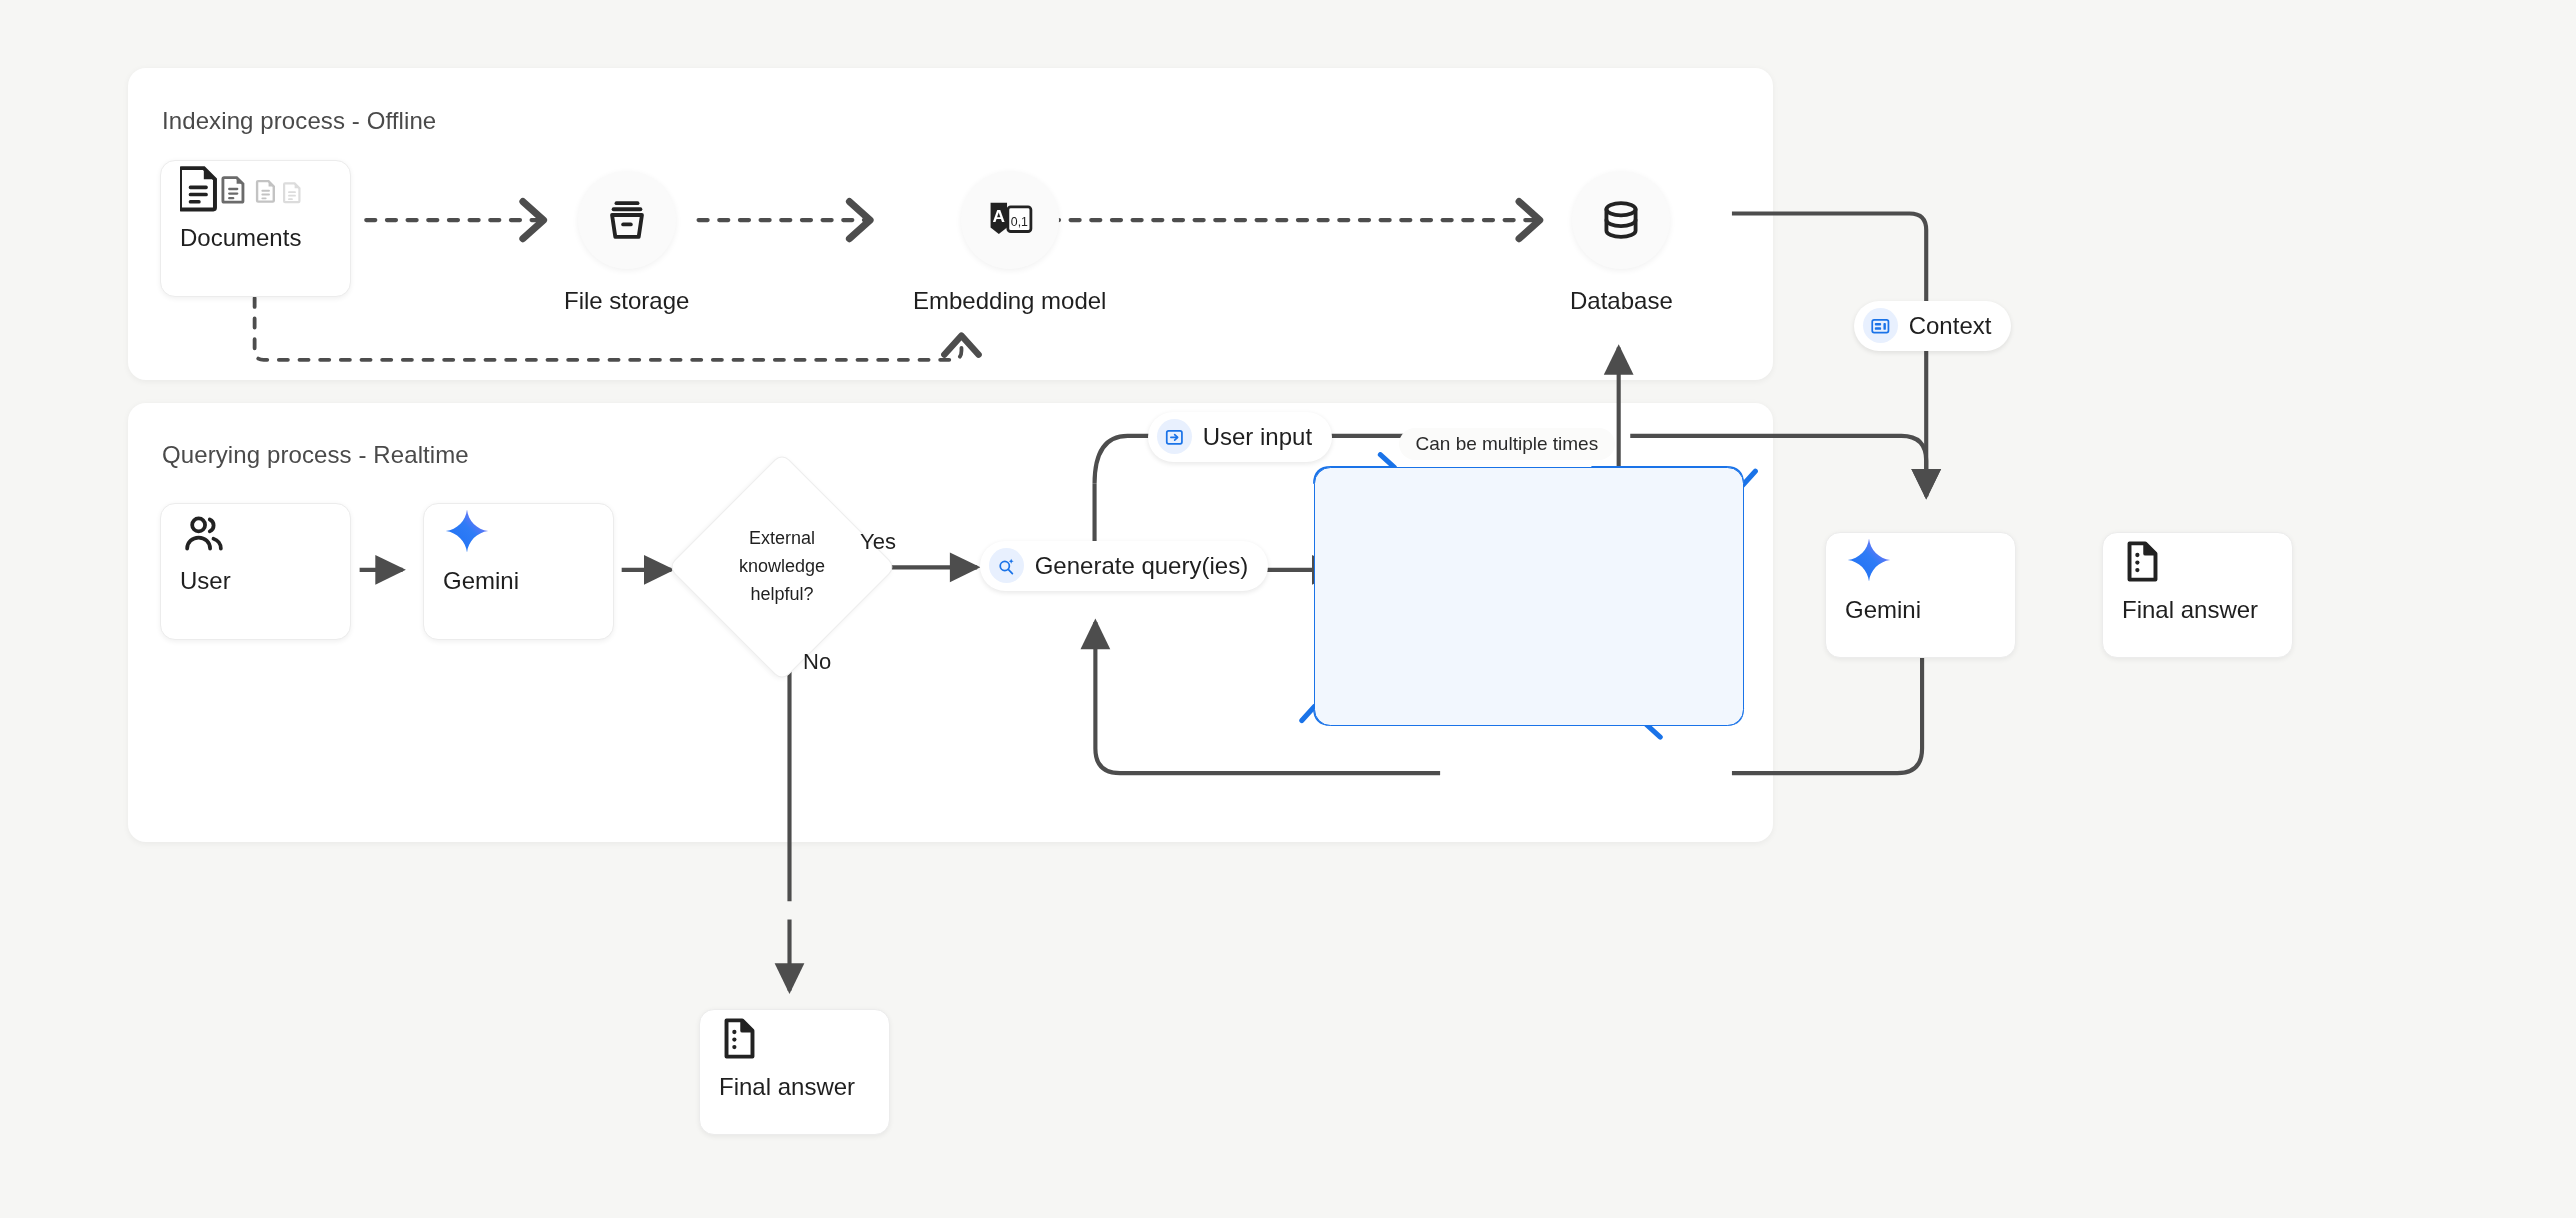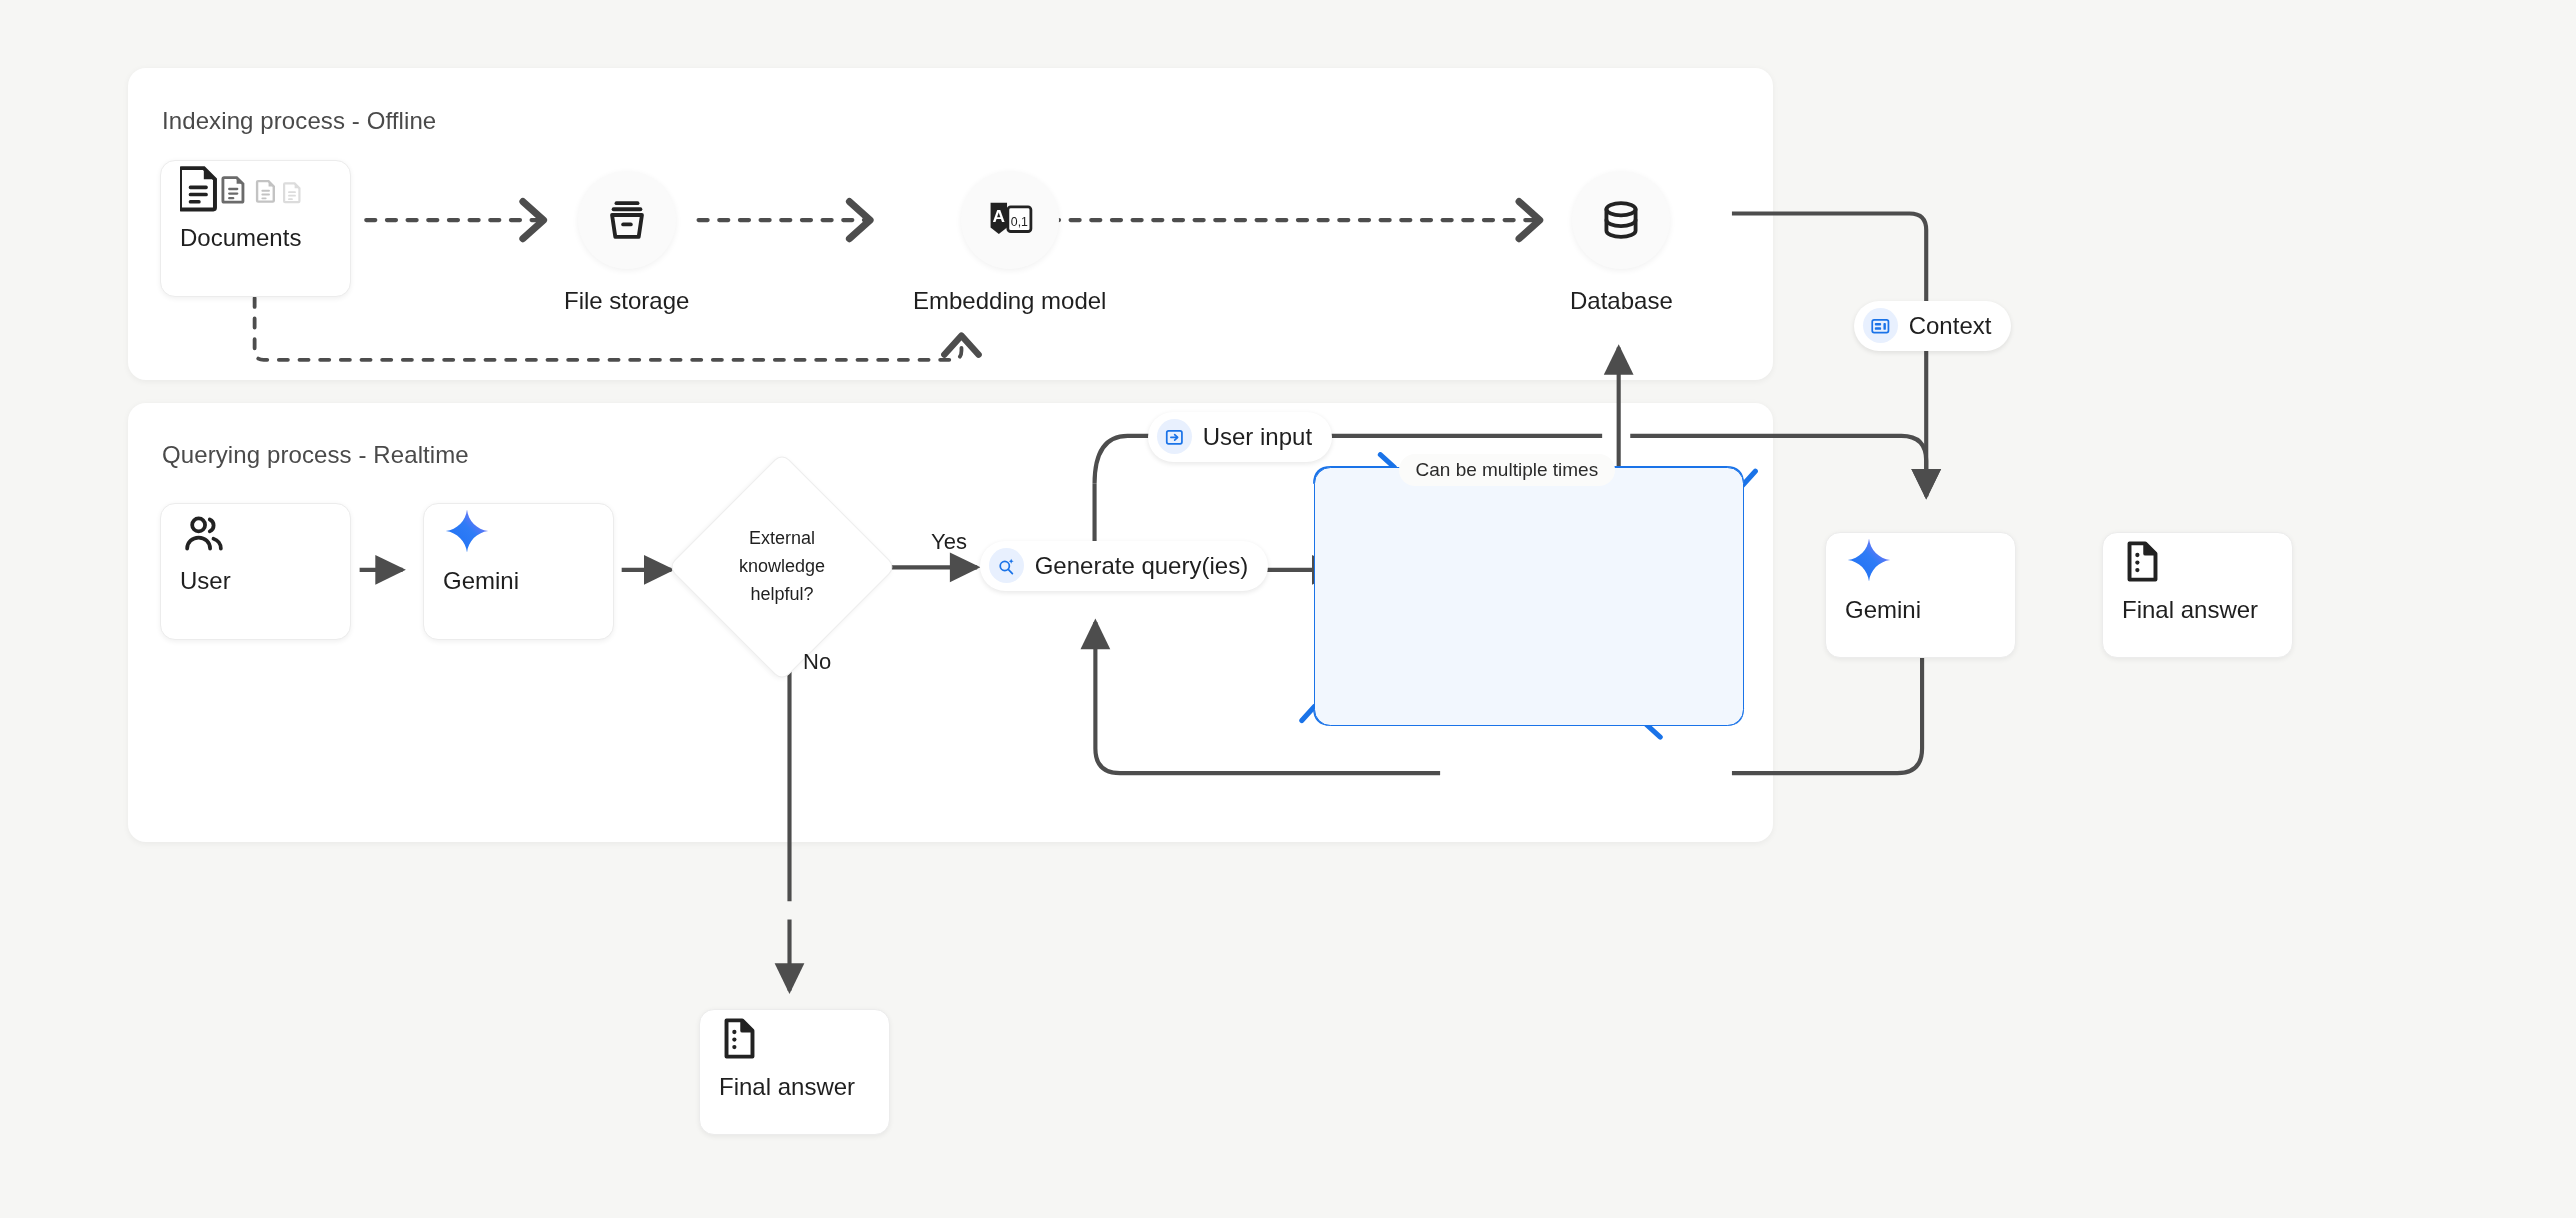--- a/index.html
+++ b/index.html
@@ -299,25 +299,25 @@
 
   <div id="decision">
     <div class="dshape"></div>
     <div class="dtext">
       <span>External</span>
       <span>knowledge</span>
       <span>helpful?</span>
     </div>
   </div>
 
-  <div class="edge-label" style="left:931px;top:529px;">Yes</div>
+  <div class="edge-label" style="left:860px;top:529px;">Yes</div>
   <div class="edge-label" style="left:803px;top:649px;">No</div>
 
   <div id="loopbox"></div>
-  <div class="plain-chip" style="left:1399px;top:454px;">Can be multiple times</div>
+  <div class="plain-chip" style="left:1399px;top:428px;">Can be multiple times</div>
 
 
   <div class="card" style="left:1825px;top:532px;width:191px;height:126px;">
     <div class="c-icon">
       <svg width="48" height="48" viewBox="0 0 24 24">
         <path d="M12 1.2c.55 5.6 5.0 10.1 10.6 10.8-5.6.7-10.05 5.2-10.6 10.8-.55-5.6-5.0-10.1-10.6-10.8C7 11.3 11.45 6.8 12 1.2z" fill="url(#gemGrad)"></path>
       </svg>
     </div>
     <div class="c-label">Gemini</div>
   </div>

